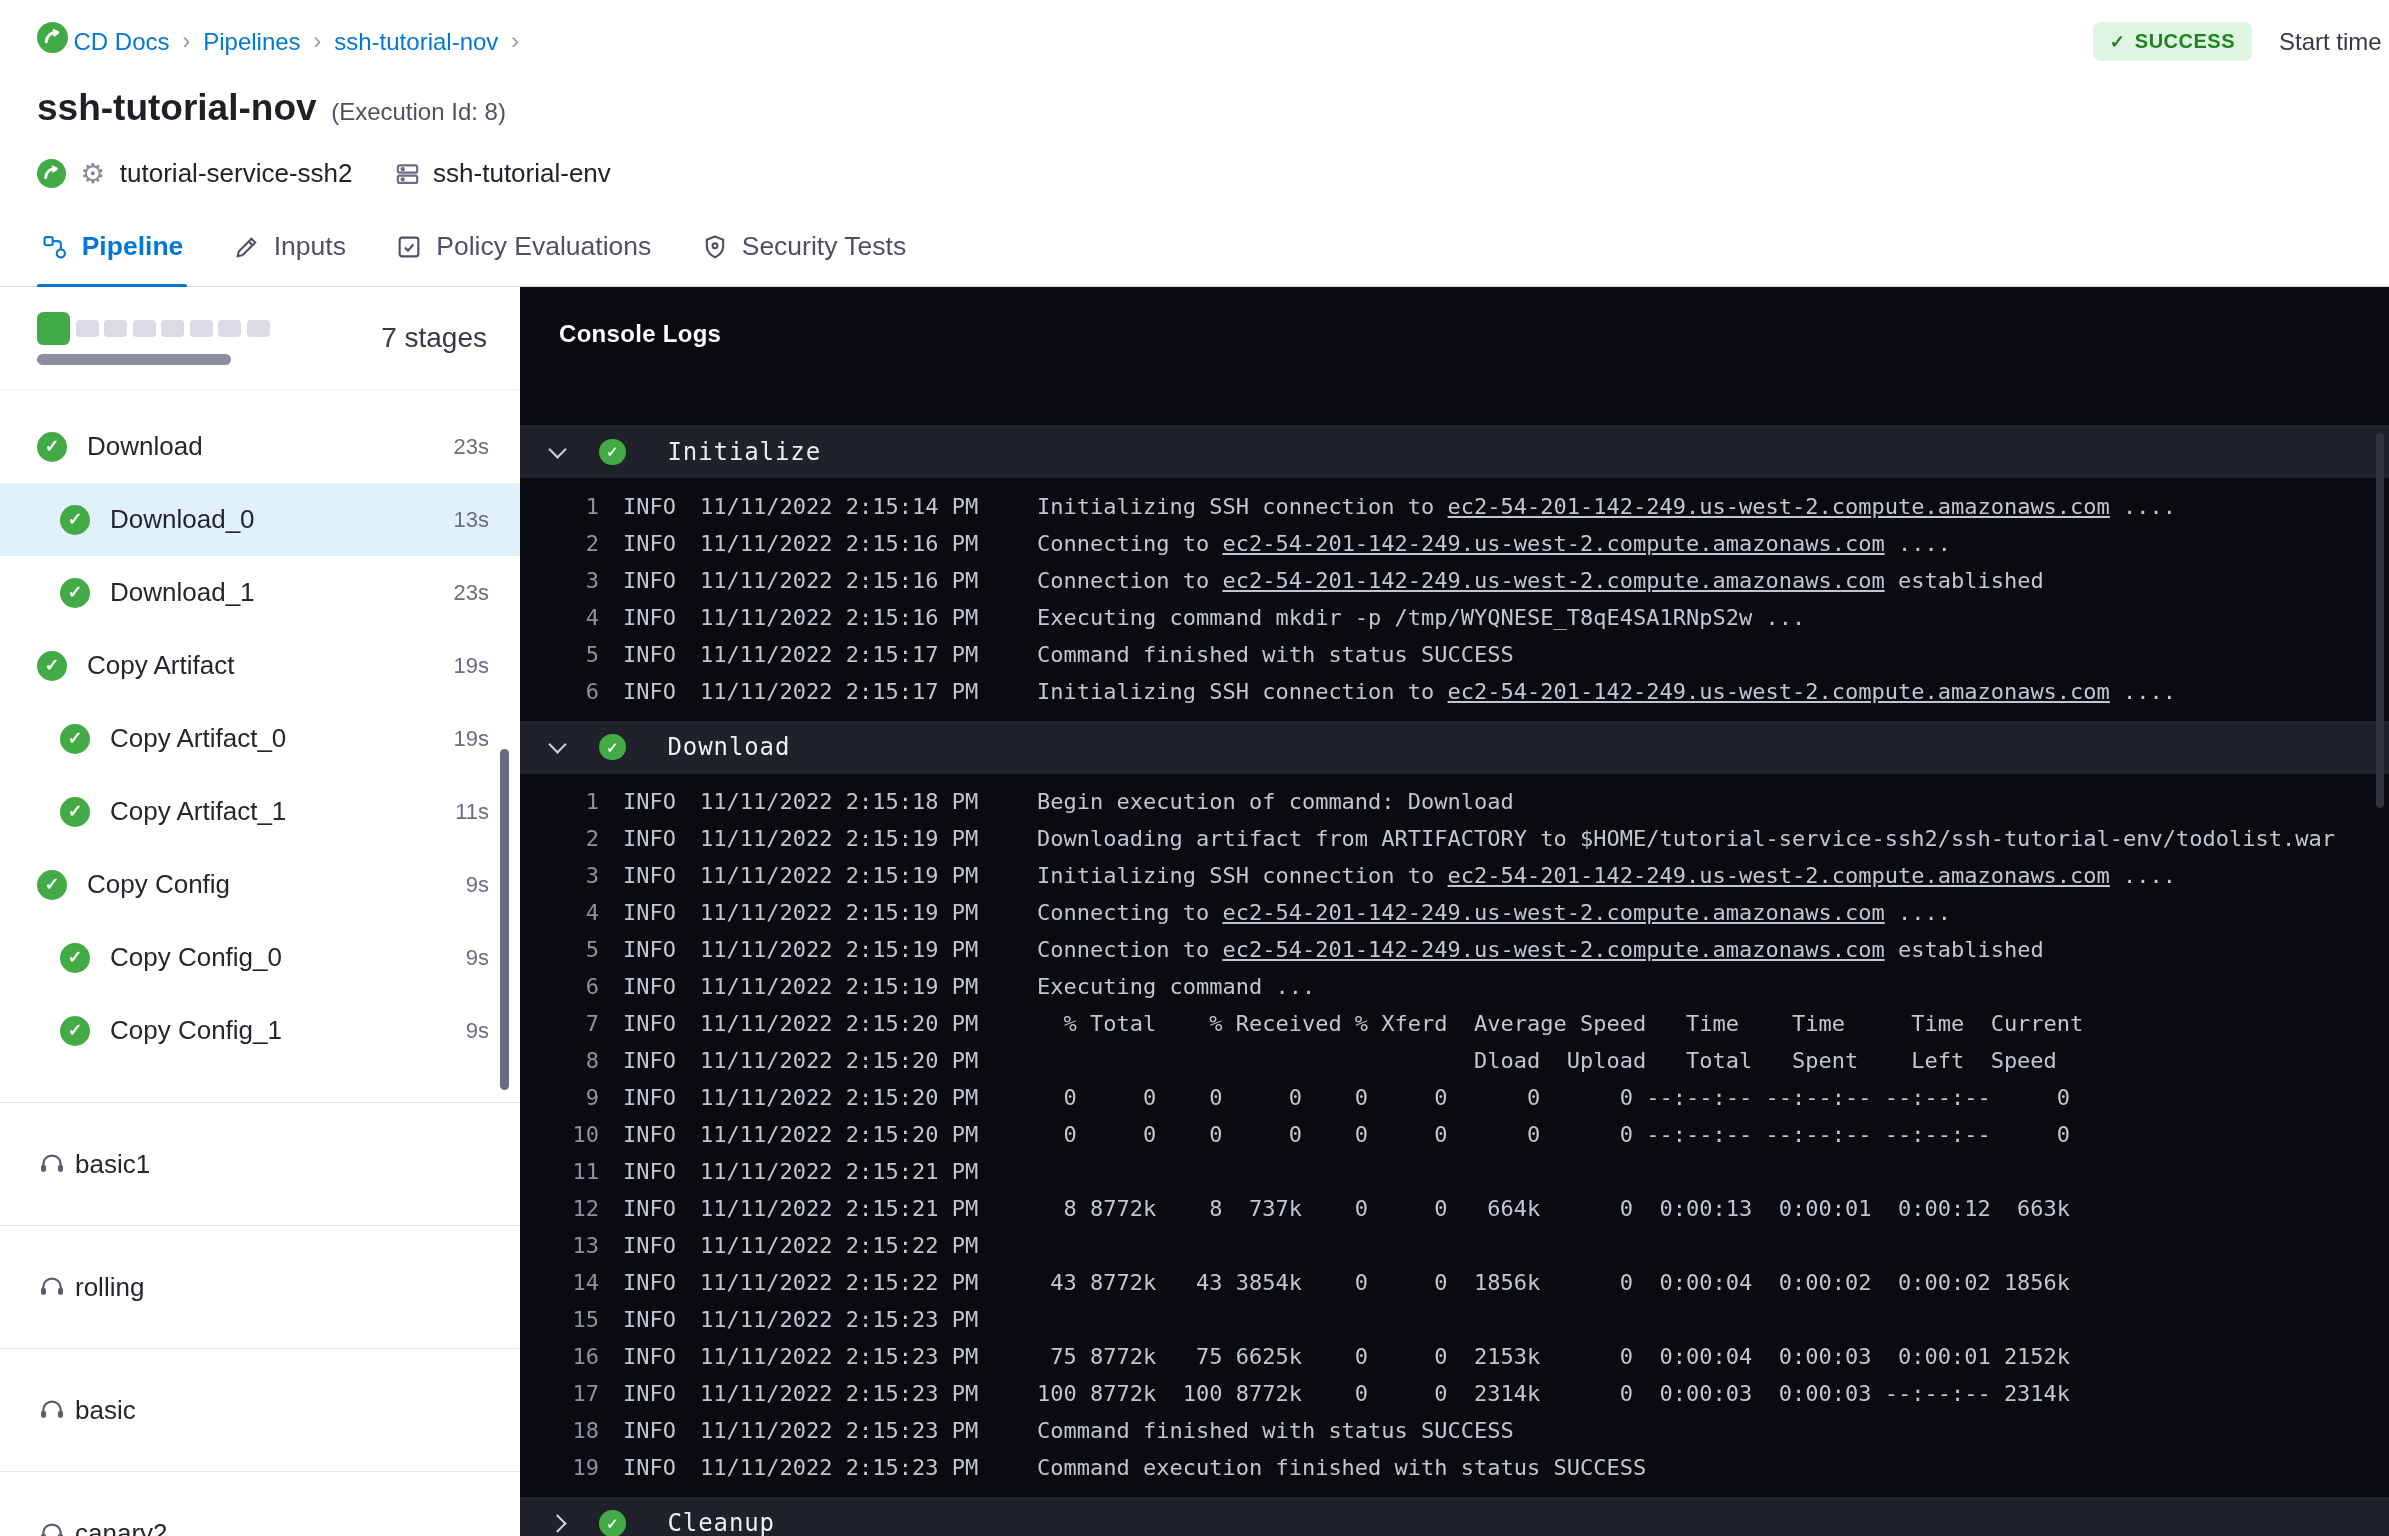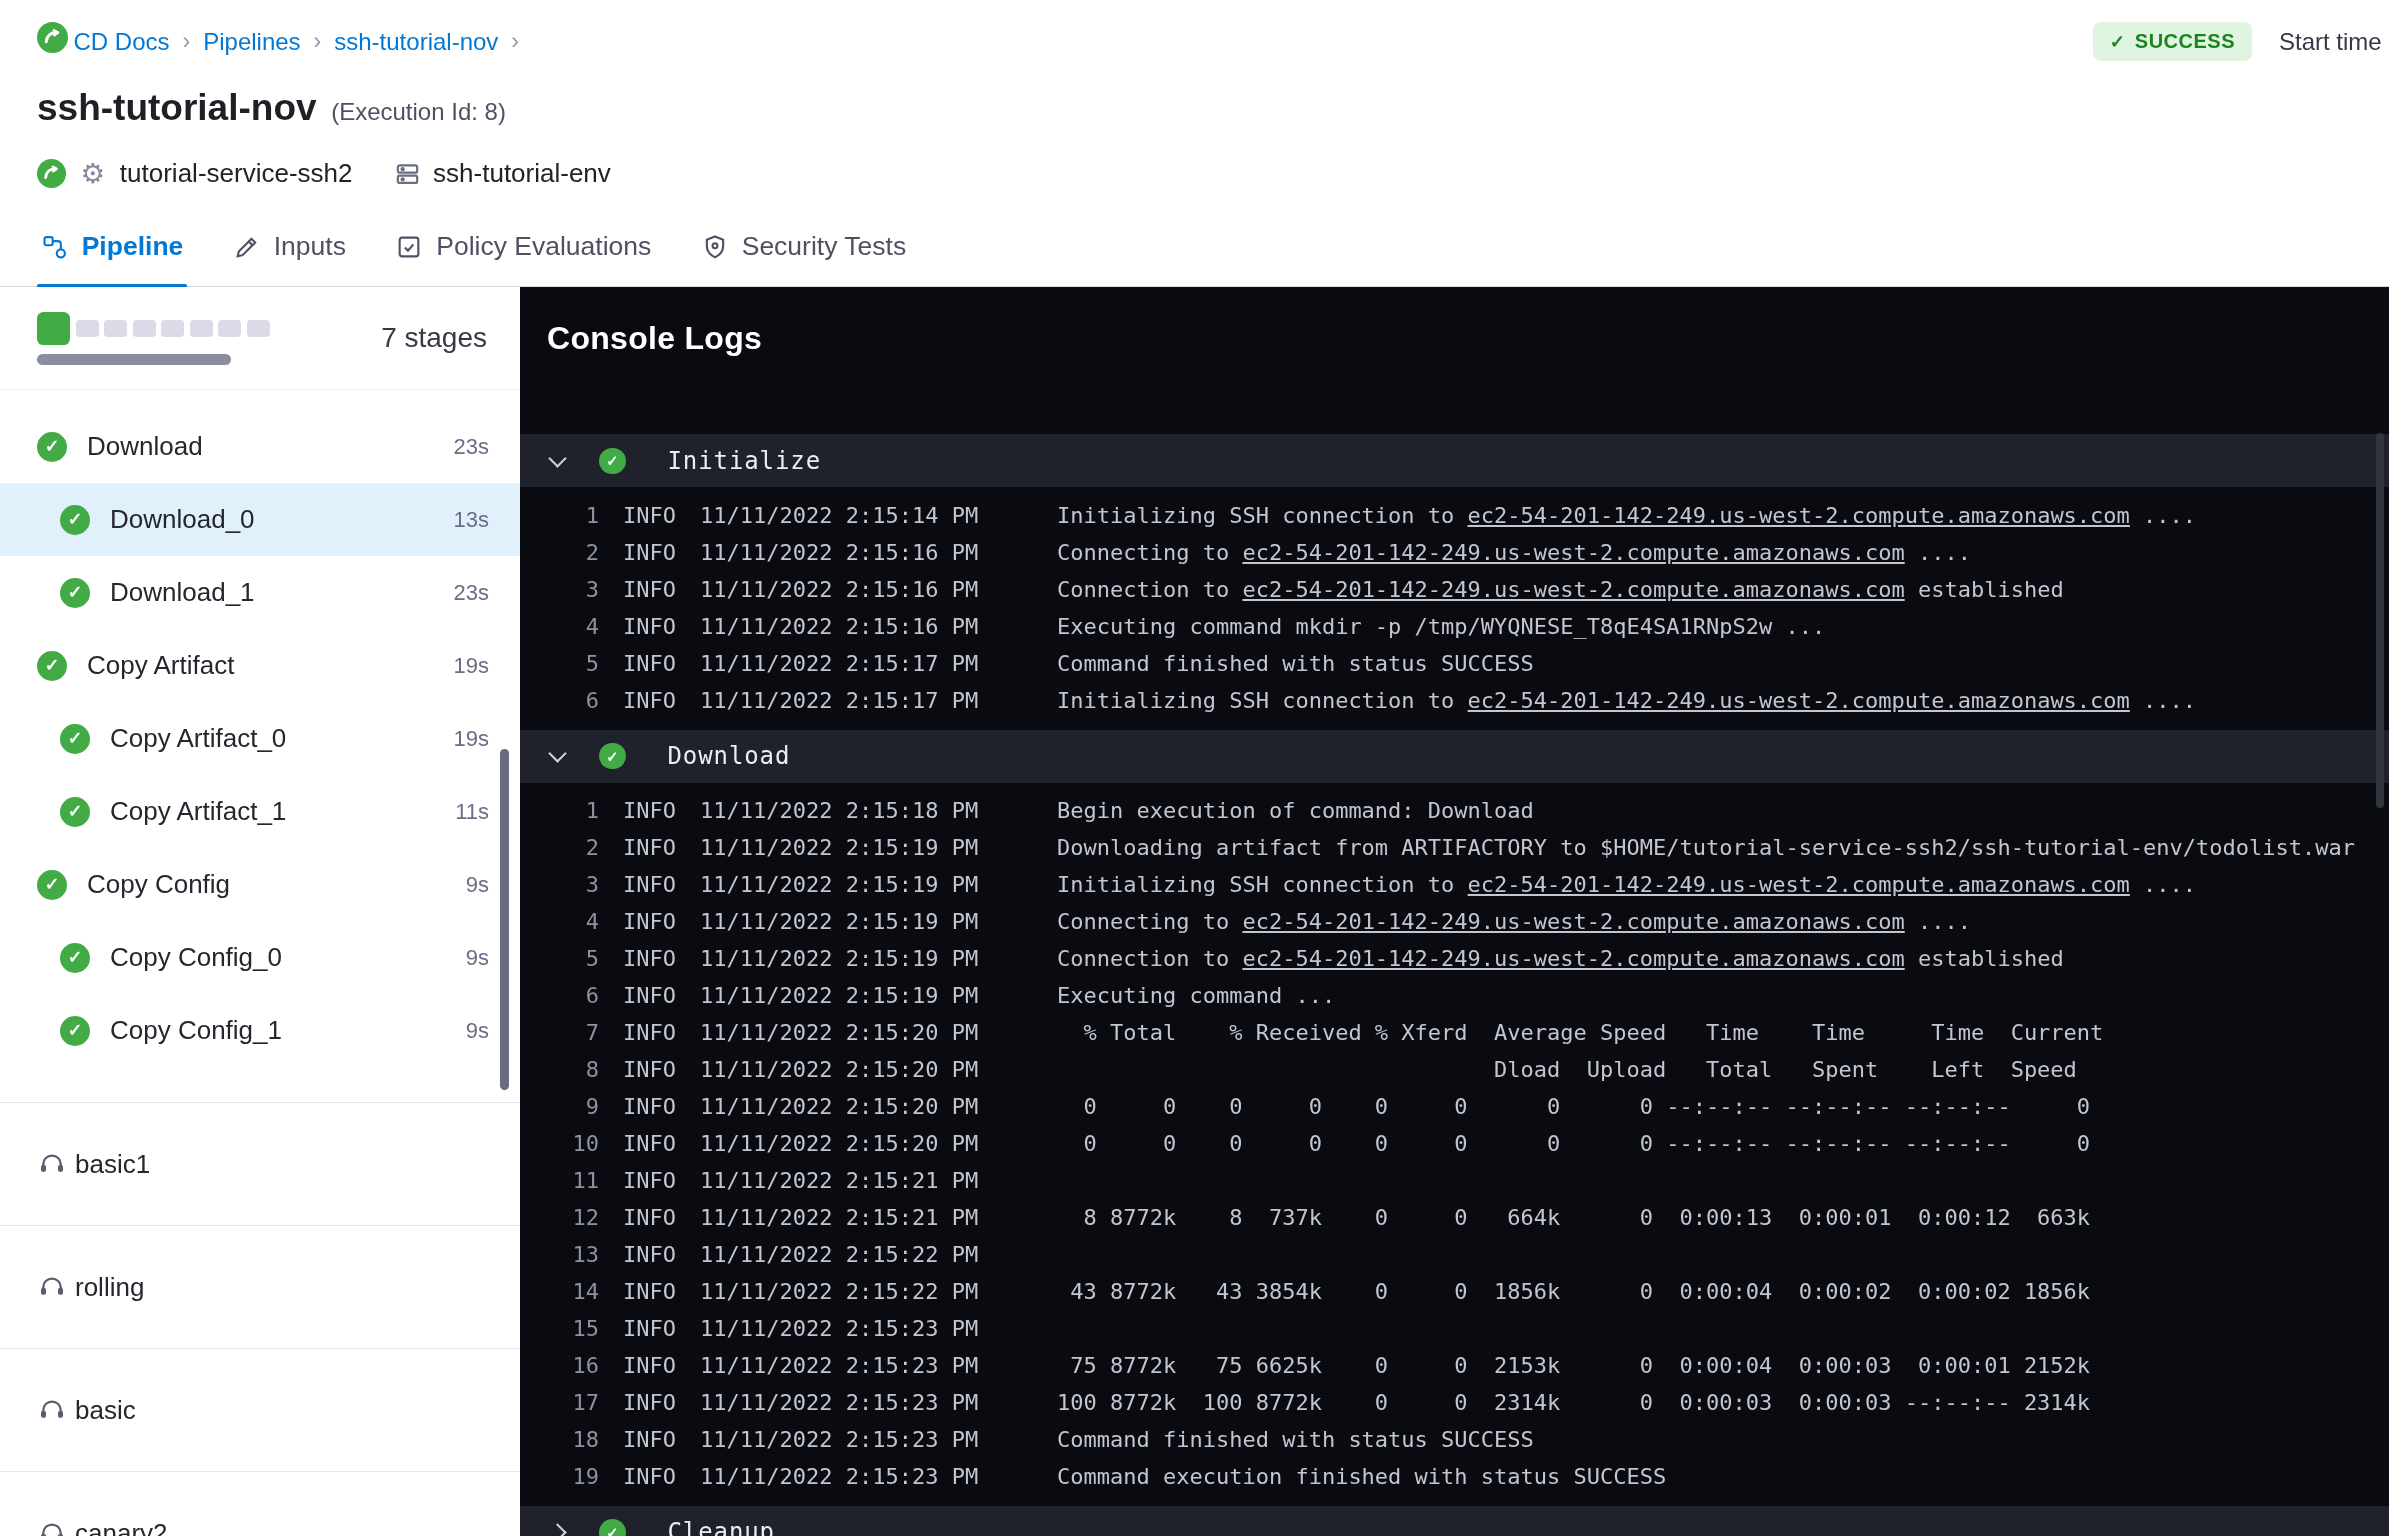--- a/index.html
+++ b/index.html
@@ -57,37 +57,37 @@
   .pipeline-list{margin-top:35px;border-top:0.9px solid #e6e7ee}
   .pipeline-row{display:flex;align-items:center;gap:8px;height:123px;padding:0 37px;
     border-bottom:0.9px solid #e6e7ee;cursor:pointer}
   .pipeline-row svg{width:30px;height:30px;flex:none}
   .pipeline-label{font-size:26px;color:#25262e}
   .sidebar-scrollbar{position:absolute;right:11px;top:462px;width:9.2px;height:341px;
     border-radius:4.6px;background:#696b7e;cursor:pointer}
 
   
   .console{flex:1;background:#0a0b10;position:relative;overflow:hidden;color:#c3c5d1}
-  .console-title{padding:33px 0 0 27px;font-size:32px;font-weight:700;color:#fff;letter-spacing:0.3px}
+  .console-title{padding:33px 0 0 39px;font-size:24px;font-weight:700;color:#fff;letter-spacing:0.3px}
   .sections{margin-top:77px}
   .sec-header{display:flex;align-items:center;height:53px;background:#20222b;padding-left:31px;cursor:pointer}
   .chev{width:13px;height:13px;border-right:2.7px solid #cfd1dc;border-bottom:2.7px solid #cfd1dc;
     flex:none;cursor:pointer}
   .chev.down{transform:rotate(45deg);margin-top:-5.5px}
   .chev.right{transform:rotate(-45deg)}
   .sec-header .check{margin-left:35px}
   .sec-name{margin-left:42px;font-family:"DejaVu Sans Mono",monospace;font-size:24px;
     color:#eceef5;letter-spacing:0.9px}
   .sec-body{padding:9.2px 0 11px}
   .log-line{display:flex;line-height:37px;font-family:"DejaVu Sans Mono",monospace;
     font-size:22px;white-space:pre}
   .ll-num{width:79px;text-align:right;color:#8f91a0;flex:none}
   .ll-lvl{margin-left:24px;flex:none}
   .ll-time{margin-left:24px;width:291px;flex:none}
-  .ll-msg{margin-left:66px}
+  .ll-msg{margin-left:46px}
   .ll-msg .link{text-decoration:underline;cursor:pointer}
   .console-scrollbar{position:absolute;right:5.5px;top:146px;width:7.3px;height:375px;
     border-radius:3.7px;background:#31333d;cursor:pointer}
 </style>
 </head>
 <body>
 
 <header>
   <div class="topbar">
     <span class="harness-badge">

